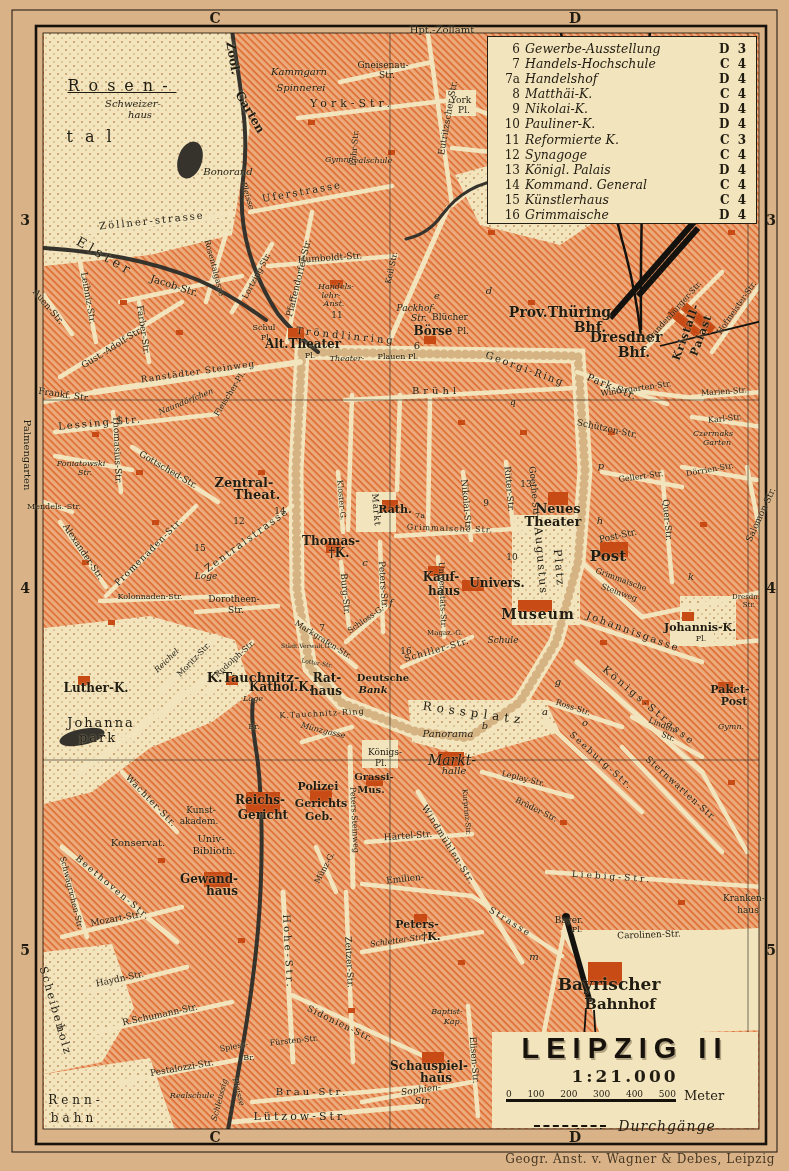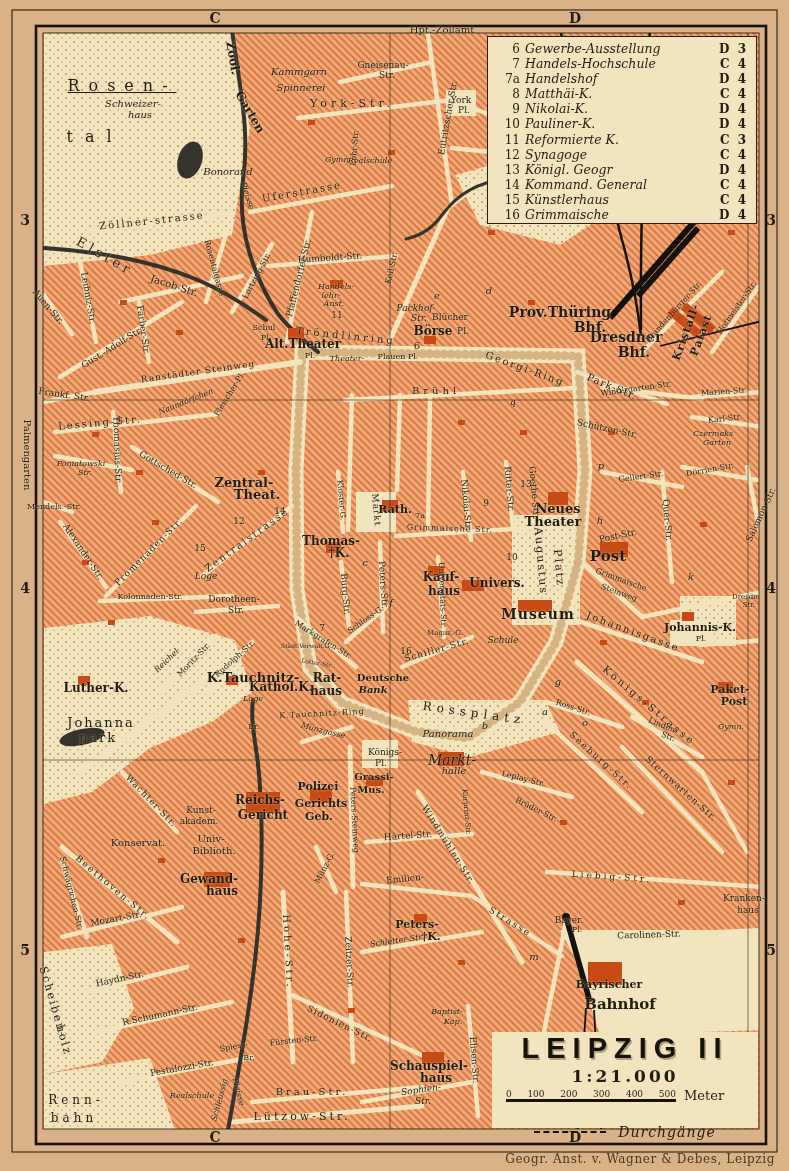--- a/index.html
+++ b/index.html
@@ -21,21 +21,21 @@
   #title-block{position:absolute;left:492px;top:1032px;width:266px;height:96px;z-index:3;
       background:var(--map_bg,#f2e4bd);text-align:center;}
   #map-title{font-family:"Liberation Sans",sans-serif;font-weight:bold;font-size:29px;letter-spacing:7px;
       color:#17130c;text-shadow:1.5px 1.5px 0 rgba(60,45,20,.35);}
   #map-scale{font-size:17px;font-weight:bold;letter-spacing:3px;margin-top:1px;}
   #scale-bar{display:flex;align-items:flex-end;margin:3px 6px 0 14px;}
   #scale-inner{width:170px;}
   #scale-ticks{display:flex;justify-content:space-between;font-size:9px;line-height:1;}
   #scale-rule{height:3px;background:#17130c;margin-top:0;}
   #scale-unit{font-size:13px;margin-left:8px;line-height:1;}
-  #passages{display:flex;align-items:center;justify-content:center;gap:12px;margin-top:22px;}
+  #passages{display:flex;align-items:center;justify-content:center;gap:12px;margin-top:16px;}
   #passages .dash{width:72px;border-top:2.2px dashed #17130c;}
   #passages .pl{font-style:italic;font-size:14px;letter-spacing:1px;}
   #credit{position:absolute;left:430px;top:1152px;width:345px;z-index:3;text-align:right;
       font-size:12px;letter-spacing:.6px;color:#463723;}
 </style>
 </head>
 <body>
 
 <div id="app">
 
@@ -438,21 +438,21 @@
       <span class="lbl" style="left: 523px; top: 779px; font-size: 8px; transform: translate(-50%, -50%) rotate(14deg);">Leplay-Str.</span>
       <span class="lbl" style="left: 408px; top: 836px; font-size: 9px; transform: translate(-50%, -50%) rotate(-4deg);">Härtel-Str.</span>
       <span class="lbl" style="left: 405px; top: 879px; font-size: 9px; transform: translate(-50%, -50%) rotate(-6deg);">Emilien-</span>
       <span class="lbl" style="left: 510px; top: 922px; font-size: 9px; letter-spacing: 2px; transform: translate(-50%, -50%) rotate(32deg);">Strasse</span>
       <span class="lbl b" style="left: 417px; top: 924px; font-size: 11px; transform: translate(-50%, -50%) rotate(0deg);">Peters-</span>
       <span class="lbl b" style="left: 431px; top: 936px; font-size: 11px; transform: translate(-50%, -50%) rotate(0deg);">†K.</span>
       <span class="lbl i" style="left: 397px; top: 941px; font-size: 8px; transform: translate(-50%, -50%) rotate(-8deg);">Schletter-Str.</span>
       <span class="lbl i" style="left: 534px; top: 957px; font-size: 10px; transform: translate(-50%, -50%) rotate(0deg);">m</span>
       <span class="lbl" style="left: 569px; top: 920px; font-size: 9px; transform: translate(-50%, -50%) rotate(0deg);">Bayer.</span>
       <span class="lbl" style="left: 577px; top: 930px; font-size: 8px; transform: translate(-50%, -50%) rotate(0deg);">Pl.</span>
-      <span class="lbl b" style="left: 601px; top: 984px; font-size: 11px; transform: translate(-50%, -50%) rotate(0deg); padding-left: 16px;">Bayrischer</span>
+      <span class="lbl b" style="left: 601px; top: 984px; font-size: 17px; transform: translate(-50%, -50%) rotate(0deg); padding-left: 16px;">Bayrischer</span>
       <span class="lbl b" style="left: 596px; top: 1004px; font-size: 15px; transform: translate(-50%, -50%) rotate(0deg); margin-left: 24px;">Bahnhof</span>
       <span class="lbl" style="left: 649px; top: 935px; font-size: 9px; transform: translate(-50%, -50%) rotate(-2deg);">Carolinen-Str.</span>
       <span class="lbl" style="left: 612px; top: 877px; font-size: 9px; letter-spacing: 3px; transform: translate(-50%, -50%) rotate(4deg);">Liebig-Str.</span>
       <span class="lbl i" style="left: 447px; top: 1012px; font-size: 8px; transform: translate(-50%, -50%) rotate(0deg);">Baptist-</span>
       <span class="lbl i" style="left: 453px; top: 1022px; font-size: 8px; transform: translate(-50%, -50%) rotate(0deg);">Kap.</span>
       <span class="lbl b" style="left: 429px; top: 1066px; font-size: 12px; transform: translate(-50%, -50%) rotate(0deg);">Schauspiel-</span>
       <span class="lbl b" style="left: 436px; top: 1078px; font-size: 12px; transform: translate(-50%, -50%) rotate(0deg);">haus</span>
       <span class="lbl i" style="left: 421px; top: 1090px; font-size: 9px; transform: translate(-50%, -50%) rotate(-8deg);">Sophien-</span>
       <span class="lbl i" style="left: 423px; top: 1101px; font-size: 9px; transform: translate(-50%, -50%) rotate(0deg);">Str.</span>
       <span class="lbl" style="left: 474px; top: 1060px; font-size: 9px; transform: translate(-50%, -50%) rotate(86deg);">Elisen-Str.</span>
@@ -573,21 +573,21 @@
           <span class="legend-name">Reformierte K.</span>
           <span class="legend-ref">C 3</span>
         </div>
         <div class="legend-row">
           <span class="legend-num">12</span>
           <span class="legend-name">Synagoge</span>
           <span class="legend-ref">C 4</span>
         </div>
         <div class="legend-row">
           <span class="legend-num">13</span>
-          <span class="legend-name">Königl. Geogr</span>
+          <span class="legend-name">Königl. Palais</span>
           <span class="legend-ref">D 4</span>
         </div>
         <div class="legend-row">
           <span class="legend-num">14</span>
           <span class="legend-name">Kommand. General</span>
           <span class="legend-ref">C 4</span>
         </div>
         <div class="legend-row">
           <span class="legend-num">15</span>
           <span class="legend-name">Künstlerhaus</span>

